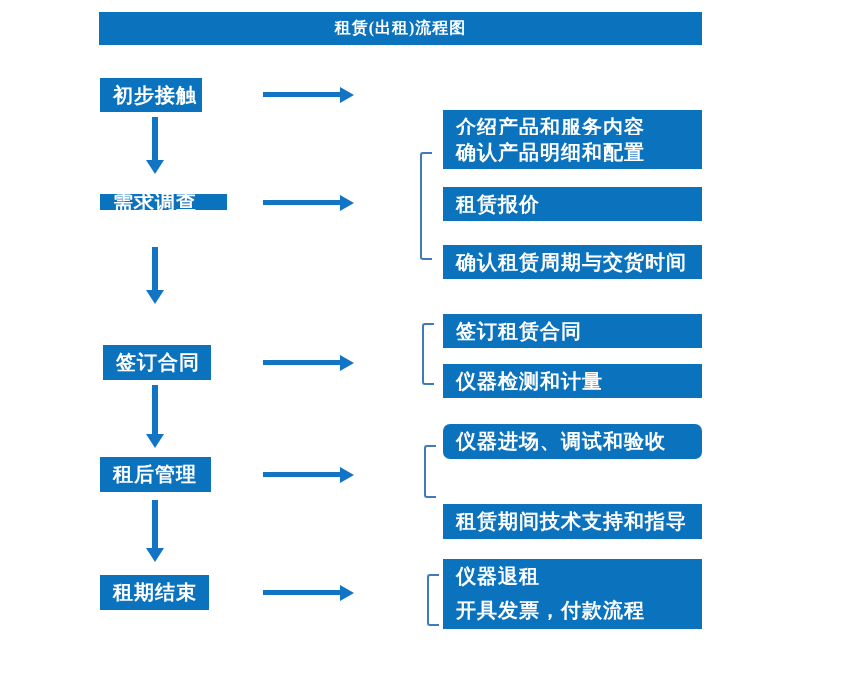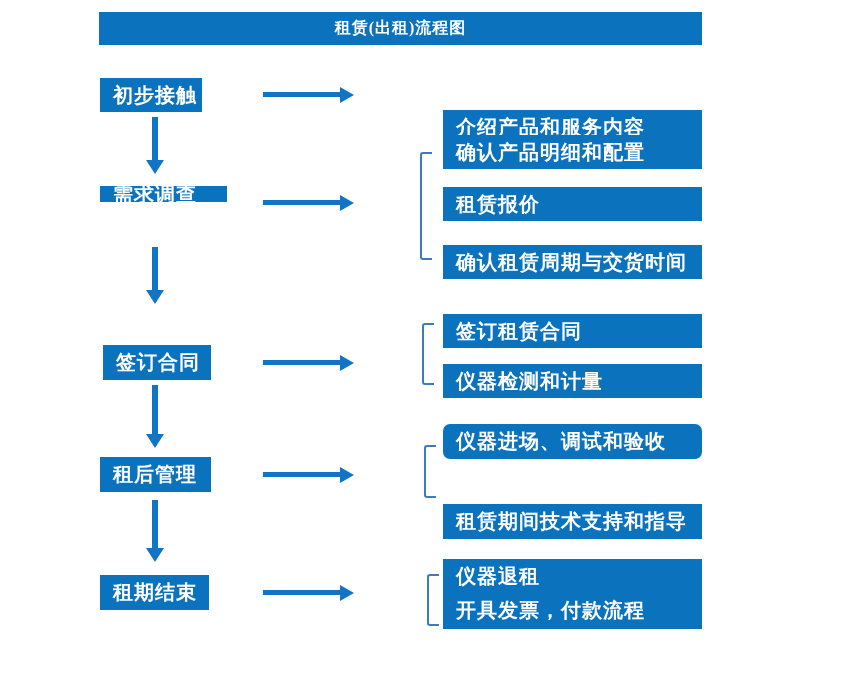--- a/index.html
+++ b/index.html
@@ -34,21 +34,21 @@
     background: var(--box-fill);
     color: var(--text-on-blue);
     font-weight: bold; font-size: 20px;
     display: flex; align-items: center;
     padding-left: 13px;
     letter-spacing: 1px;
     white-space: nowrap;
   }
   
   .l1 { left: 100px; top: 78px;  width: 102px; height: 34px; }
-  .l2 { left: 100px; top: 186px; width: 127px; height: 16px; }
+  .l2 { left: 100px; top: 194px; width: 127px; height: 16px; }
   .l3 { left: 103px; top: 345px; width: 108px; height: 35px; font-family: Liberation Serif, serif; }
   .l4 { left: 100px; top: 457px; width: 111px; height: 35px; }
   .l5 { left: 100px; top: 575px; width: 109px; height: 35px; }
   
   .detail { left: 443px; width: 259px; height: 34px; }
   .r1  { top: 62px; margin-top: 48px;  }
   .r2  { top: 135px; }
   .r3  { top: 187px; }
   .r4  { top: 245px; }
   .r5  { top: 314px; }

